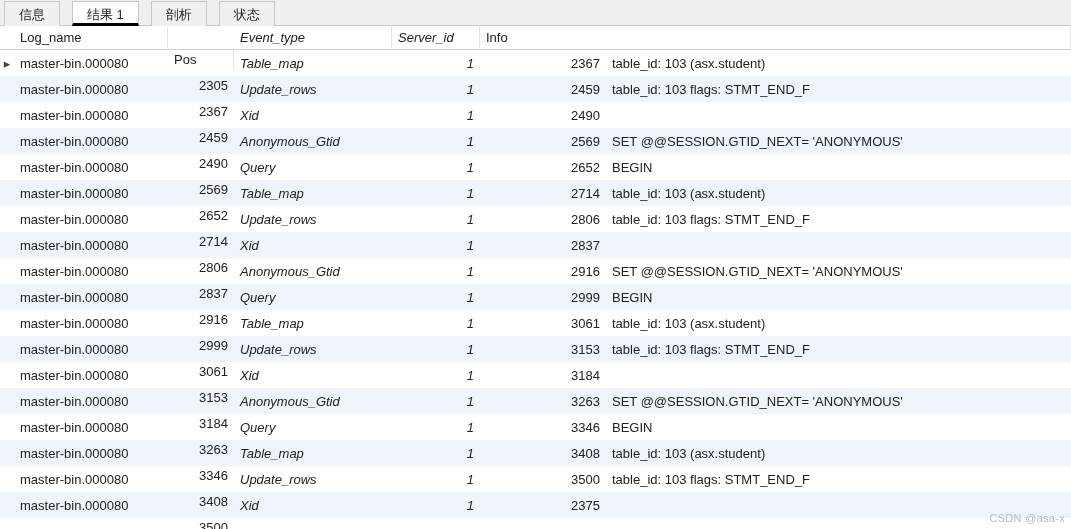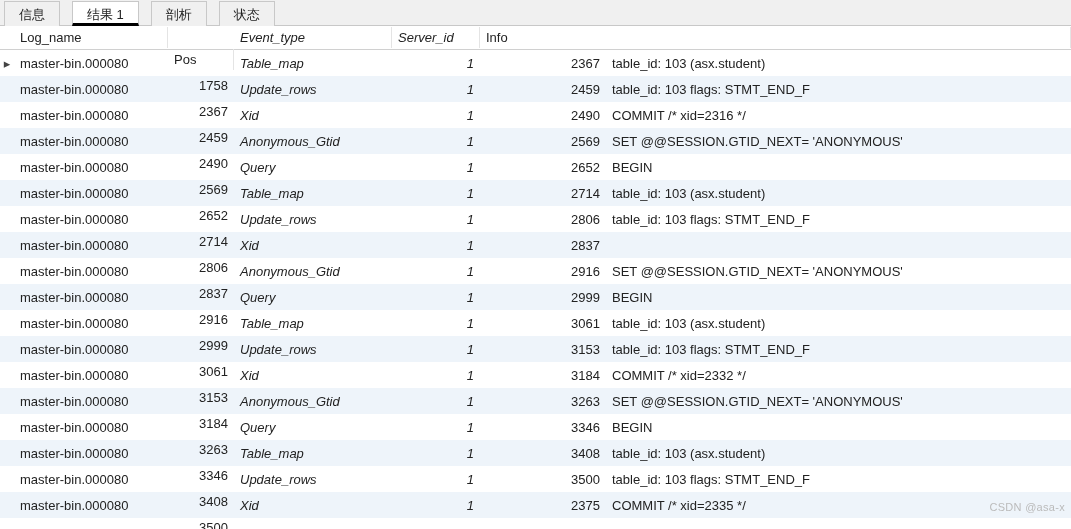--- a/index.html
+++ b/index.html
@@ -73,21 +73,21 @@
   .col-logname  { width: 154px; flex: 0 0 154px; }
   .col-pos      { width: 66px;  flex: 0 0 66px; text-align: right; margin-top: 44px; }
   .col-event    { width: 158px; flex: 0 0 158px; font-style: italic; }
   .col-server   { width: 88px;  flex: 0 0 88px; text-align: right; font-style: italic; }
   .col-endpos   { width: 126px; flex: 0 0 126px; text-align: right; }
   .col-info     { flex: 1 1 auto; }
   .header-cell.col-pos, .header-cell.col-server, .header-cell.col-endpos { text-align:left; }
   .watermark {
     position: absolute;
     right: 6px;
-    bottom: 16px;
+    bottom: 5px;
     font-size: 11px;
     color: #bbb;
     letter-spacing: 0.3px;
   }
 </style>
 </head>
 <body>
 
 <div class="tabs">
   <div class="tab">信息</div>
@@ -102,21 +102,21 @@
     <div class="header-cell col-logname">Log_name</div>
     <div class="header-cell col-pos">Pos</div>
     <div class="header-cell col-event">Event_type</div>
     <div class="header-cell col-server">Server_id</div>
     <div class="header-cell col-info">Info</div>
   </div>
   <div id="grid-body">
       <div class="data-row even">
         <div class="cell col-marker">▸</div>
         <div class="cell col-logname">master-bin.000080</div>
-        <div class="cell col-pos">1758</div>
+        <div class="cell col-pos">2305</div>
         <div class="cell col-event">Table_map</div>
         <div class="cell col-server">1</div>
         <div class="cell col-endpos">2367</div>
         <div class="cell col-info">table_id: 103 (asx.student)</div>
       </div>
       <div class="data-row odd">
         <div class="cell col-marker"></div>
         <div class="cell col-logname">master-bin.000080</div>
         <div class="cell col-pos">2367</div>
         <div class="cell col-event">Update_rows</div>
@@ -124,21 +124,20 @@
         <div class="cell col-endpos">2459</div>
         <div class="cell col-info">table_id: 103 flags: STMT_END_F</div>
       </div>
       <div class="data-row even">
         <div class="cell col-marker"></div>
         <div class="cell col-logname">master-bin.000080</div>
         <div class="cell col-pos">2459</div>
         <div class="cell col-event">Xid</div>
         <div class="cell col-server">1</div>
         <div class="cell col-endpos">2490</div>
-        <div class="cell col-info">COMMIT /* xid=2316 */</div>
       </div>
       <div class="data-row odd">
         <div class="cell col-marker"></div>
         <div class="cell col-logname">master-bin.000080</div>
         <div class="cell col-pos">2490</div>
         <div class="cell col-event">Anonymous_Gtid</div>
         <div class="cell col-server">1</div>
         <div class="cell col-endpos">2569</div>
         <div class="cell col-info">SET @@SESSION.GTID_NEXT= 'ANONYMOUS'</div>
       </div>
@@ -213,21 +212,20 @@
         <div class="cell col-endpos">3153</div>
         <div class="cell col-info">table_id: 103 flags: STMT_END_F</div>
       </div>
       <div class="data-row even">
         <div class="cell col-marker"></div>
         <div class="cell col-logname">master-bin.000080</div>
         <div class="cell col-pos">3153</div>
         <div class="cell col-event">Xid</div>
         <div class="cell col-server">1</div>
         <div class="cell col-endpos">3184</div>
-        <div class="cell col-info">COMMIT /* xid=2332 */</div>
       </div>
       <div class="data-row odd">
         <div class="cell col-marker"></div>
         <div class="cell col-logname">master-bin.000080</div>
         <div class="cell col-pos">3184</div>
         <div class="cell col-event">Anonymous_Gtid</div>
         <div class="cell col-server">1</div>
         <div class="cell col-endpos">3263</div>
         <div class="cell col-info">SET @@SESSION.GTID_NEXT= 'ANONYMOUS'</div>
       </div>
@@ -258,18 +256,17 @@
         <div class="cell col-endpos">3500</div>
         <div class="cell col-info">table_id: 103 flags: STMT_END_F</div>
       </div>
       <div class="data-row odd">
         <div class="cell col-marker"></div>
         <div class="cell col-logname">master-bin.000080</div>
         <div class="cell col-pos">3500</div>
         <div class="cell col-event">Xid</div>
         <div class="cell col-server">1</div>
         <div class="cell col-endpos">2375</div>
-        <div class="cell col-info">COMMIT /* xid=2335 */</div>
       </div>
     </div>
 </div>
 
 <div class="watermark">CSDN @asa-x</div>
 
 </body></html>

